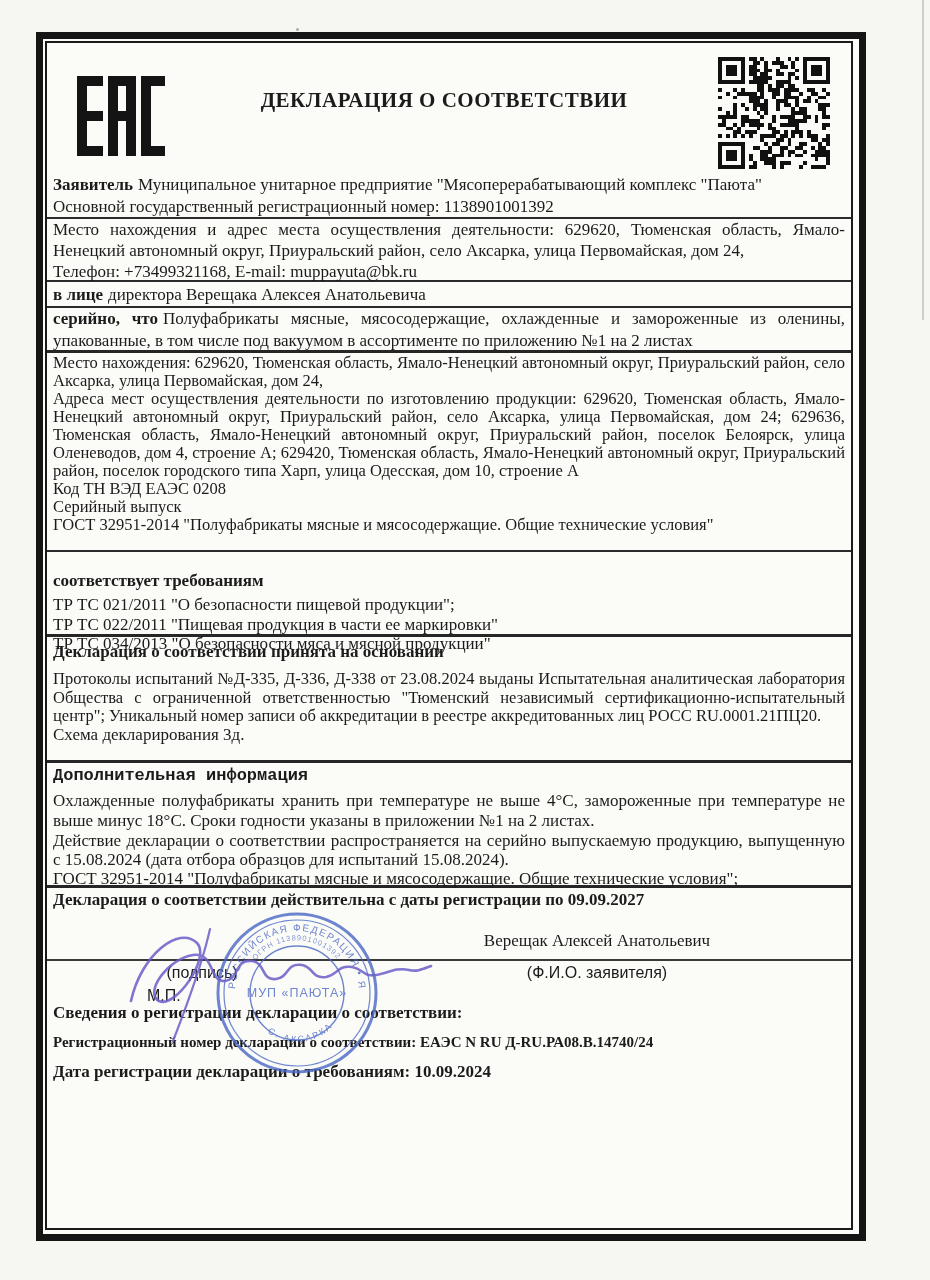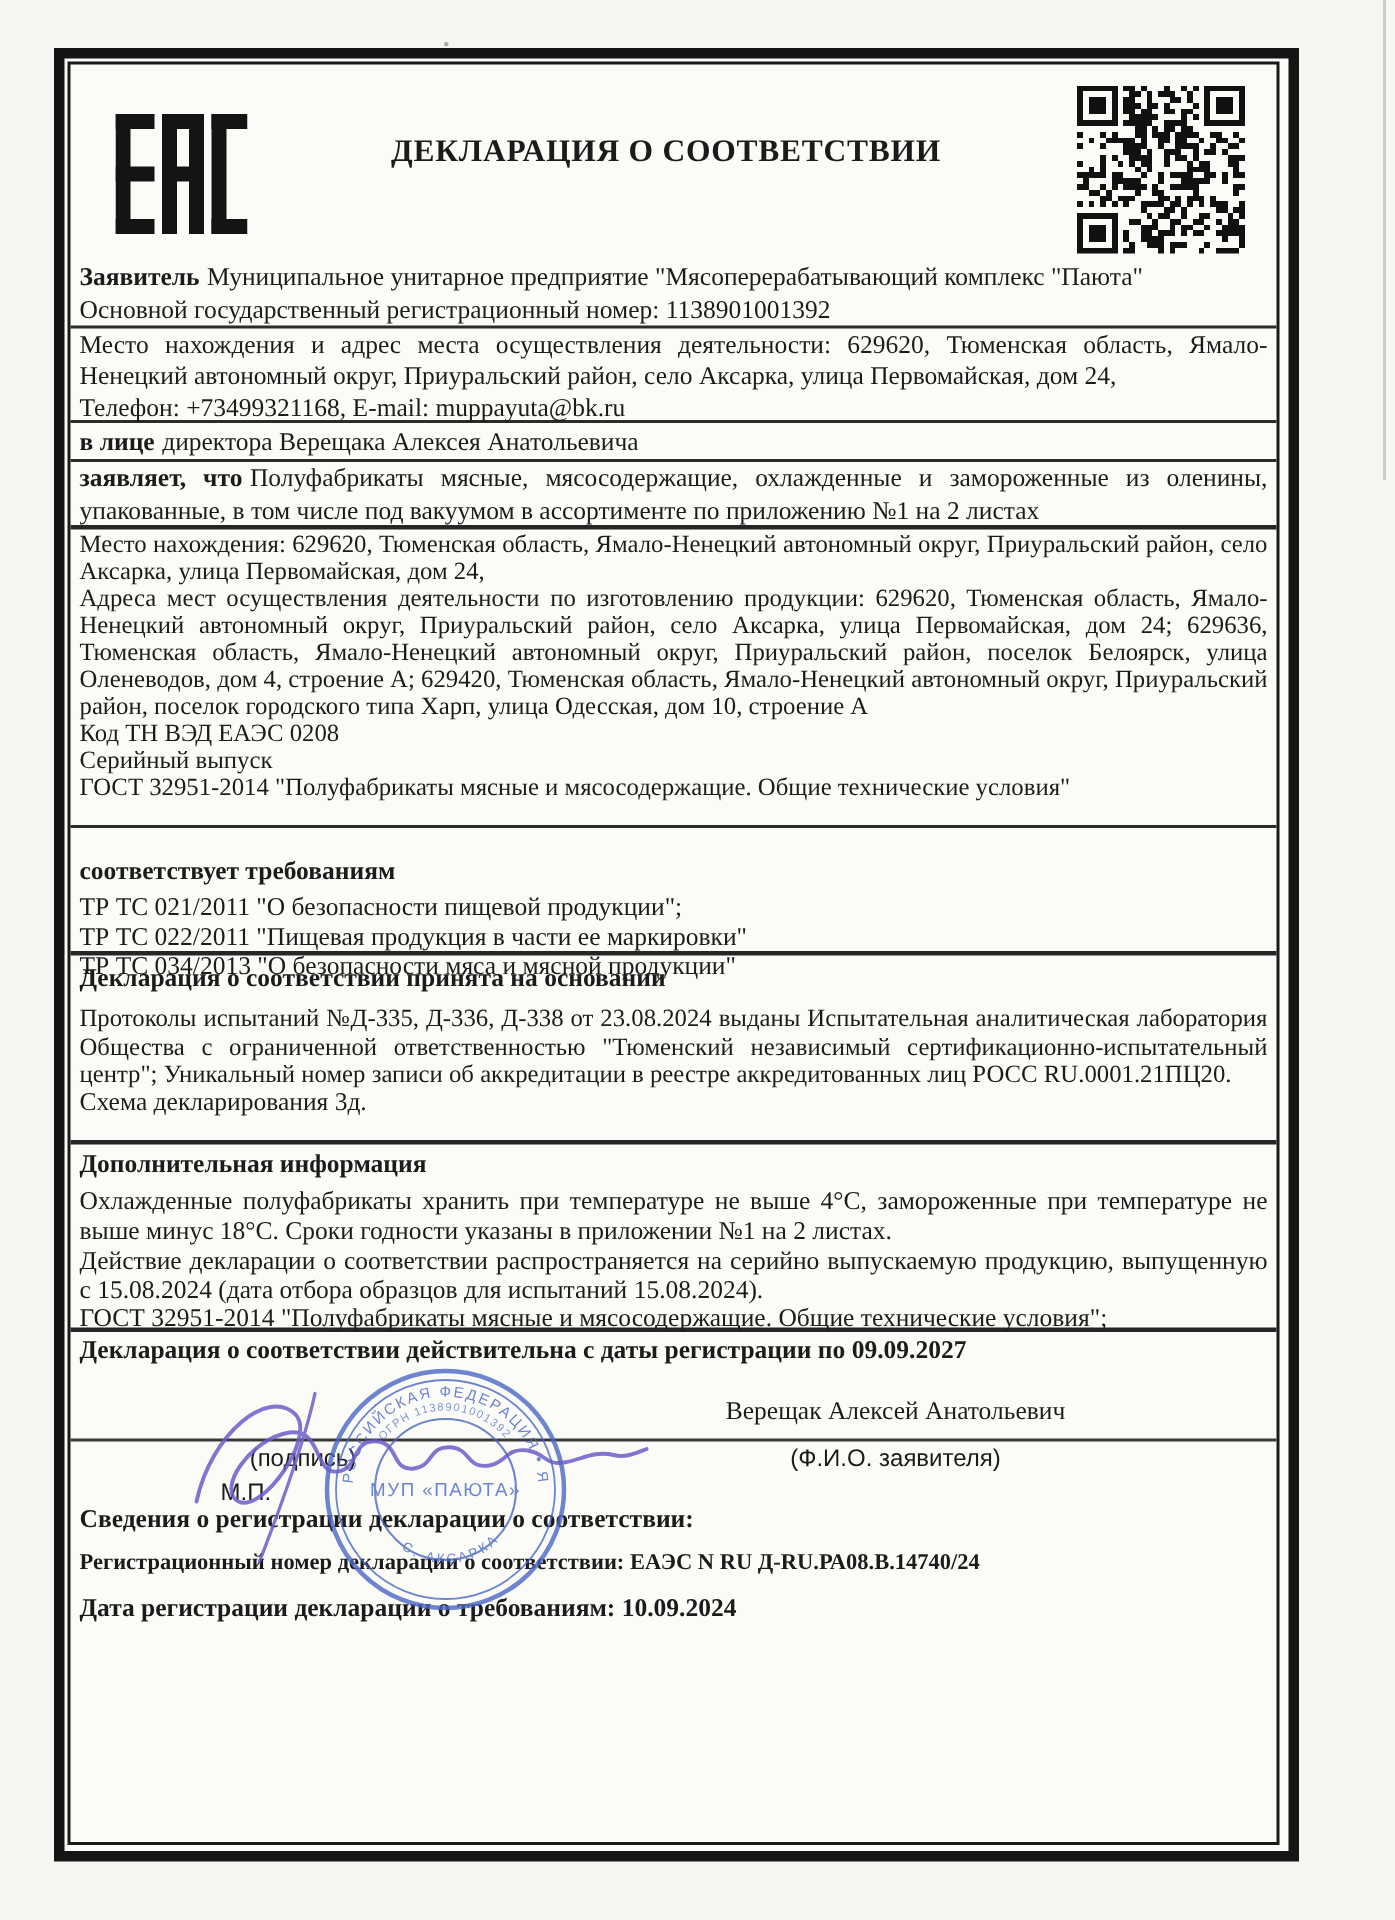--- a/index.html
+++ b/index.html
@@ -26,21 +26,21 @@
   .s6{top:509px;height:85px;font-size:17px;}
   .s7{top:594px;height:126px;font-size:17px;}
   .s8{top:720px;height:125px;font-size:17px;}
   .s9{top:845px;height:60px;font-size:17px;padding-top:2px;}
   .sec-h{font-weight:bold;font-size:17px;line-height:22px;}
   .s6 .sec-h{padding-top:18px;}
   .s6 .tr-items{margin-top:3px;line-height:19.5px;}
   .s7 .sec-h{padding-top:4px;}
   .s7 .para{margin-top:7px;font-size:16.5px;line-height:18.5px;}
   .s7 .scheme{line-height:18px;}
-  .s8 .sec-h{padding-top:2px;}
+  .s8 .sec-h{padding-top:2px;font-family:Liberation Mono, monospace;}
   .s8 .para1{margin-top:4px;line-height:20px;}
   .s8 .para2{line-height:19px;}
   .s8 .gost-line{line-height:19px;}
   .sig-line{position:absolute;left:0;right:0;top:916px;border-top:2px solid #3a3a3a;}
   .fio-name{position:absolute;left:400px;width:300px;top:888px;text-align:center;font-size:17px;}
   .cap-sign{position:absolute;left:30px;width:250px;top:921px;text-align:center;font-size:16px;}
   .cap-fio{position:absolute;left:400px;width:300px;top:921px;text-align:center;font-size:16px;}
   .cap-mp{position:absolute;left:100px;top:944px;font-size:16px;}
   .reg1{top:960px;font-weight:bold;font-size:17px;line-height:20px;}
   .reg2{top:989px;font-weight:bold;font-size:15px;line-height:20px;font-family:Liberation Serif, serif;}
@@ -412,21 +412,21 @@
         <div class="row s2 bb2">
           <div class="jus">Место нахождения и адрес места осуществления деятельности: 629620, Тюменская область, Ямало-Ненецкий автономный округ, Приуральский район, село Аксарка, улица Первомайская, дом 24,</div>
           <div>Телефон: +73499321168, E-mail: muppayuta@bk.ru</div>
         </div>
 
         <div class="row s3 bb2">
           <span class="lbl">в лице</span><span>директора Верещака Алексея Анатольевича</span>
         </div>
 
         <div class="row s4 bb3">
-          <div class="jus"><span class="lbl">заявляет, что</span><span>Полуфабрикаты мясные, мясосодержащие, охлажденные и замороженные из оленины, упакованные, в том числе под вакуумом в ассортименте по приложению №1 на 2 листах</span></div>
+          <div class="jus"><span class="lbl">серийно, что</span><span>Полуфабрикаты мясные, мясосодержащие, охлажденные и замороженные из оленины, упакованные, в том числе под вакуумом в ассортименте по приложению №1 на 2 листах</span></div>
         </div>
 
         <div class="row s5 bb2">
           <div class="jus">Место нахождения: 629620, Тюменская область, Ямало-Ненецкий автономный округ, Приуральский район, село Аксарка, улица Первомайская, дом 24,</div>
           <div class="jus">Адреса мест осуществления деятельности по изготовлению продукции: 629620, Тюменская область, Ямало-Ненецкий автономный округ, Приуральский район, село Аксарка, улица Первомайская, дом 24; 629636, Тюменская область, Ямало-Ненецкий автономный округ, Приуральский район, поселок Белоярск, улица Оленеводов, дом 4, строение А; 629420, Тюменская область, Ямало-Ненецкий автономный округ, Приуральский район, поселок городского типа Харп, улица Одесская, дом 10, строение А</div>
           <div>Код ТН ВЭД ЕАЭС 0208</div>
           <div>Серийный выпуск</div>
           <div>ГОСТ 32951-2014 "Полуфабрикаты мясные и мясосодержащие. Общие технические условия"</div>
         </div>
 

